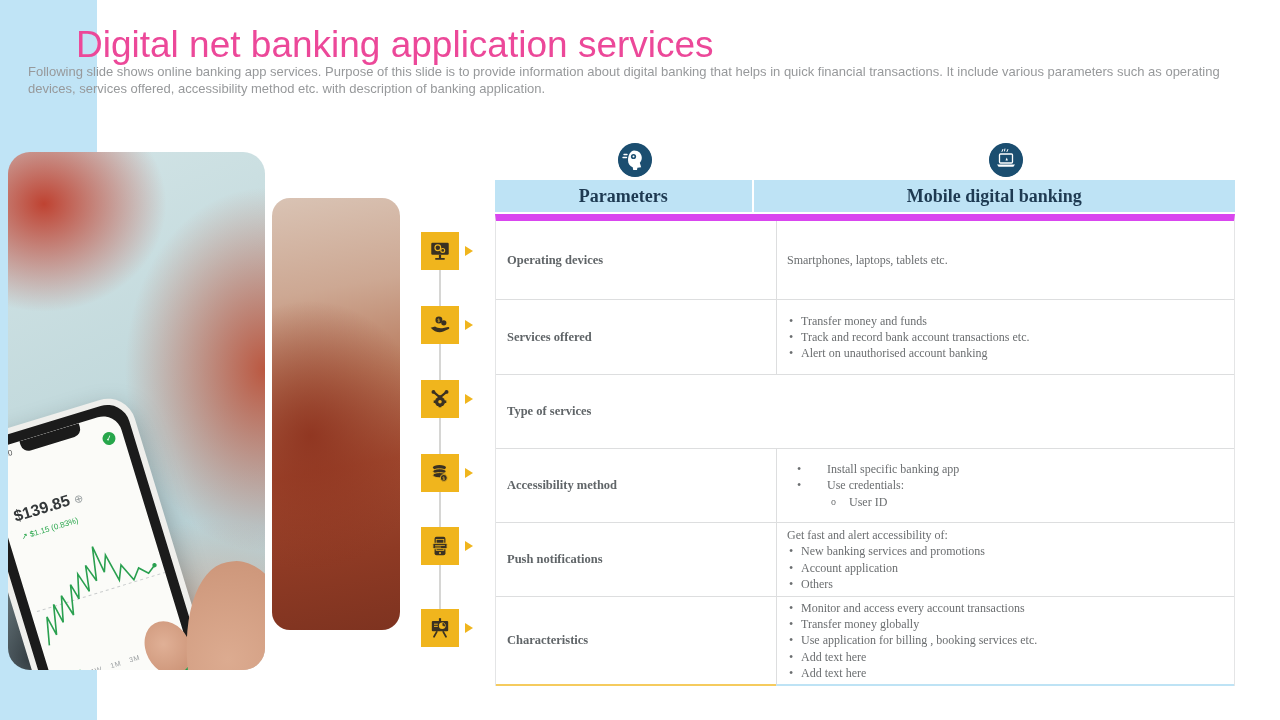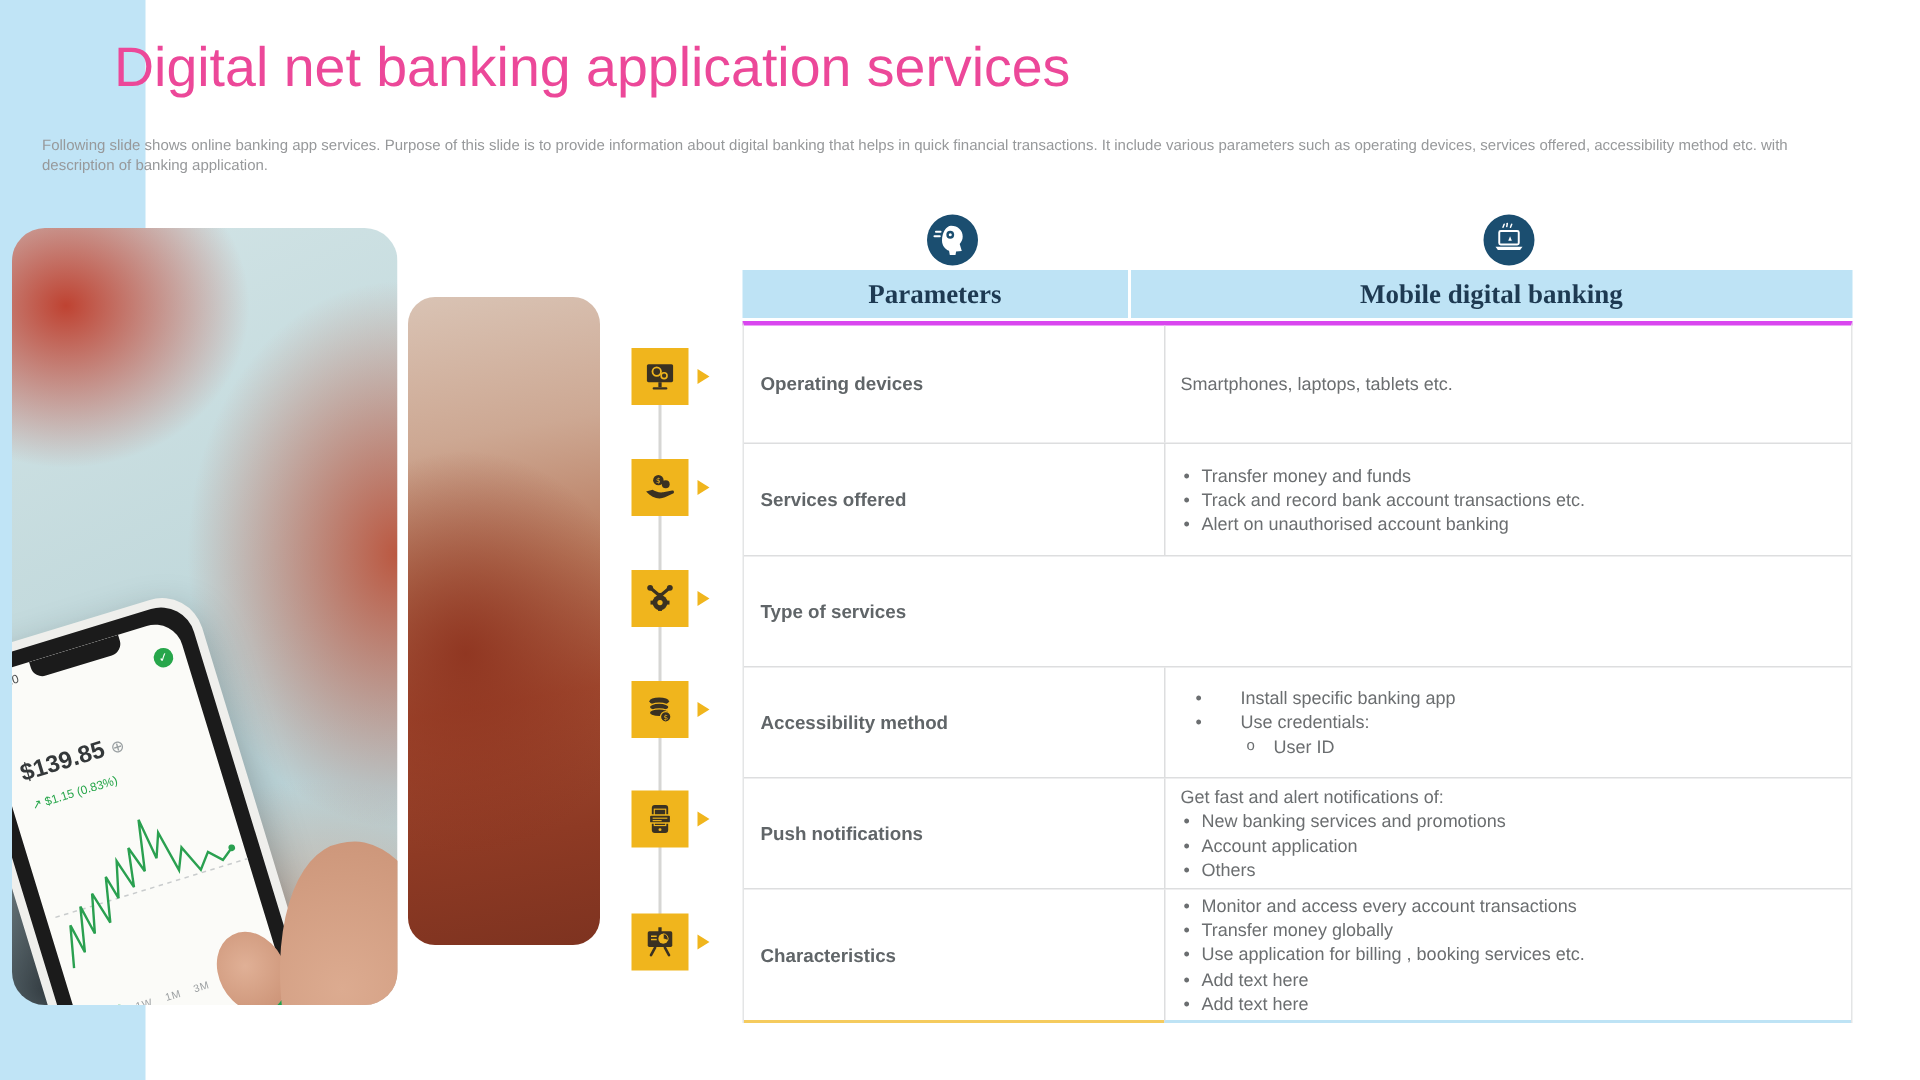--- a/index.html
+++ b/index.html
@@ -5,22 +5,22 @@
   html,body{margin:0;padding:0;background:#e8e8e8;}
   .slide{position:relative;width:1280px;height:720px;background:#ffffff;overflow:hidden;
          font-family:"Liberation Sans",sans-serif;}
 
   
   .stripe{position:absolute;left:0;top:0;width:97px;height:720px;background:#c0e4f6;}
 
   
   .title{position:absolute;left:28px;top:24px;width:900px;
          font-family:Liberation Sans, sans-serif;font-size:37px;font-weight:500;color:#ec4899;margin-left:48px;}
-  .subtitle{position:absolute;left:28px;top:92px;width:1198px;
-            font-size:10px;line-height:1.28;color:#97999b;}
+  .subtitle{position:absolute;left:28px;top:64px;width:1198px;
+            font-size:13px;line-height:1.28;color:#97999b;}
 
   
   .photo1{position:absolute;left:8px;top:152px;width:257px;height:518px;border-radius:22px;overflow:hidden;
     background:
       radial-gradient(170px 150px at 14% 10%, rgba(190,58,40,.95), rgba(190,58,40,0) 72%),
       radial-gradient(200px 260px at 100% 42%, rgba(186,74,48,.9), rgba(186,74,48,0) 70%),
       radial-gradient(240px 220px at 8% 98%, rgba(56,66,72,.95), rgba(56,66,72,0) 75%),
       radial-gradient(220px 200px at 80% 100%, rgba(214,164,138,.9), rgba(214,164,138,0) 75%),
       linear-gradient(155deg,#d2e4e6,#bfd7da 55%,#b3cbd1);}
   .photo2{position:absolute;left:272px;top:198px;width:128px;height:432px;border-radius:18px;overflow:hidden;
@@ -62,21 +62,21 @@
   
   .hcircle{position:absolute;top:143px;width:34px;height:34px;border-radius:50%;background:#1b4e70;
            display:flex;align-items:center;justify-content:center;}
 
   
   .table{position:absolute;left:495px;top:180px;width:740px;}
   .thead{display:flex;gap:2px;height:32px;margin-bottom:2px;}
   .th{background:#bee3f5;display:flex;align-items:center;justify-content:center;
       font-family:"Liberation Serif",serif;font-weight:bold;font-size:18px;color:#1e3a52;}
   .th1{width:284px;} .th2{width:533px;}
-  .tbody{border-left:1px solid #e4e5e6;border-right:1px solid #e4e5e6;border-top:3px solid #d946ef;}
+  .tbody{border-left:1px solid #e4e5e6;border-right:1px solid #e4e5e6;border-top:7px solid #d946ef;font-family:Liberation Serif, serif;}
   .tr{display:flex;border-bottom:1px solid #dddedf;}
   .tr:last-child{border-bottom:none;}
   .td-label{width:280px;box-sizing:border-box;display:flex;align-items:center;padding-left:11px;
             font-size:12.5px;font-weight:bold;color:#60656)8;}
   .td-label{color:#606568;}
   .td-content{flex:1;box-sizing:border-box;border-left:1px solid #dddedf;padding:6px 10px;
               display:flex;flex-direction:column;justify-content:center;
               font-size:12px;color:#6b6e70;line-height:1.35;}
   .tr:last-child .td-label{border-bottom:2px solid #f5cb5e;}
   .tr:last-child .td-content{border-bottom:2px solid #bee3f5;}
@@ -280,21 +280,21 @@
           </ul>
           <ul class="sublist">
             <li>User ID</li>
           </ul>
         </div>
       </div>
 
       <div class="tr h73">
         <div class="td-label">Push notifications</div>
         <div class="td-content">
-          <p class="intro">Get fast and alert notifications of:</p>
+          <p class="intro">Get fast and alert accessibility of:</p>
           <ul class="blist">
             <li>New banking services and promotions</li>
             <li>Account application</li>
             <li>Others</li>
           </ul>
         </div>
       </div>
 
       <div class="tr h89">
         <div class="td-label">Characteristics</div>

